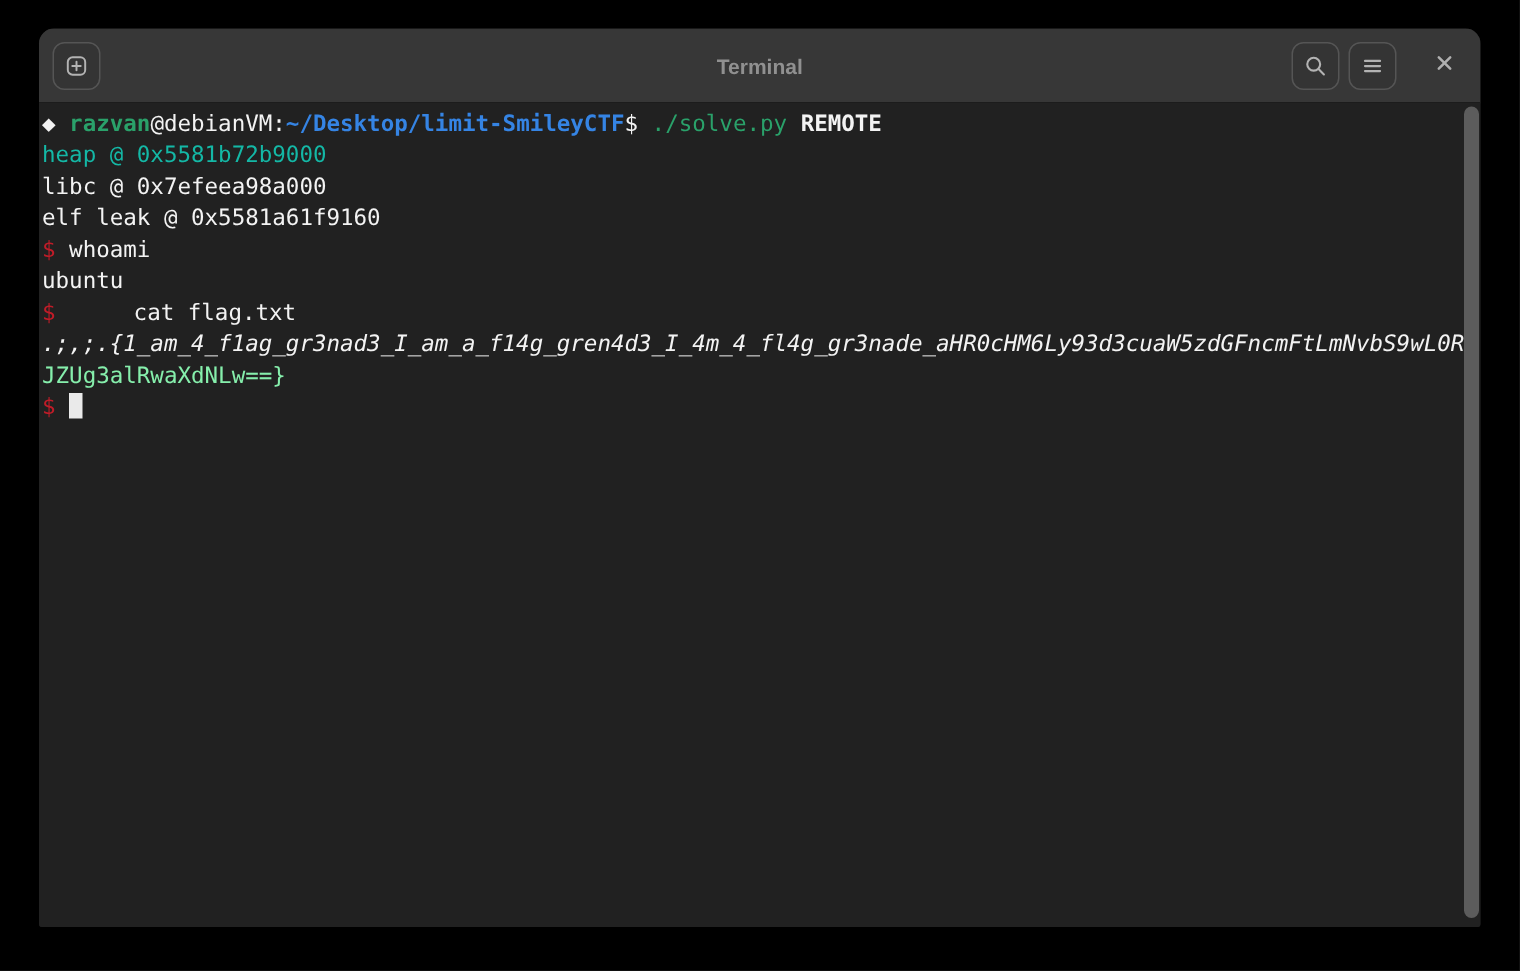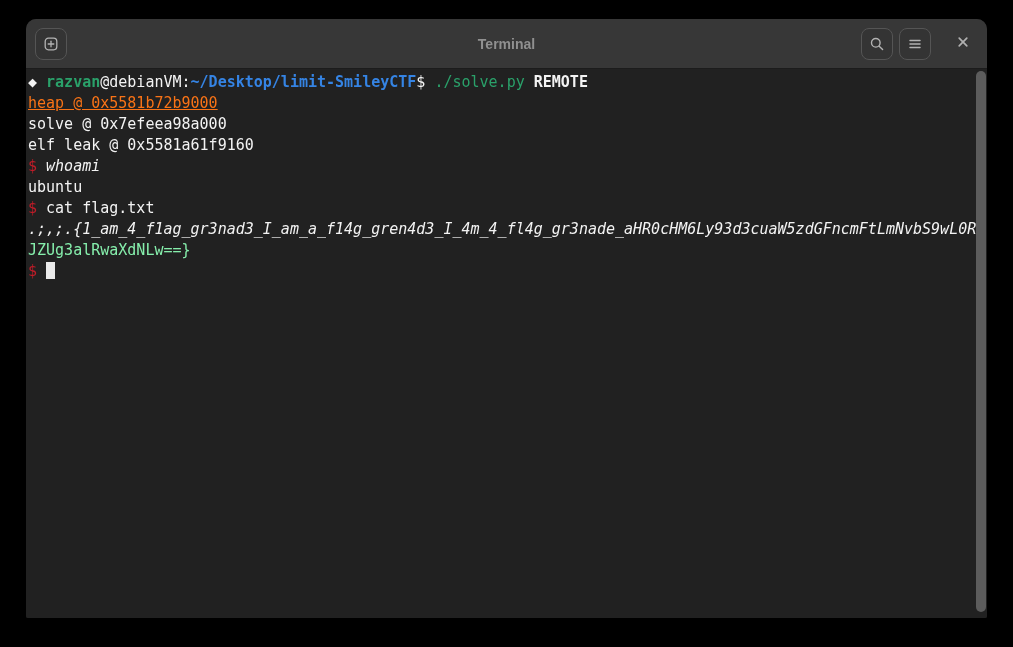--- a/index.html
+++ b/index.html
@@ -129,26 +129,26 @@
             <line x1="10.8" y1="3.2" x2="3.2" y2="10.8" stroke="#b0b0b0" stroke-width="1.7" stroke-linecap="round"></line>
           </svg>
         </span>
       </button>
     </div>
   </div>
 
   <div class="terminal">
     <div>
         <div class="term-line"><span style="color: rgb(243, 243, 243);">◆ </span><span style="color: rgb(42, 161, 106); font-weight: bold;">razvan</span><span style="color: rgb(243, 243, 243);">@debianVM:</span><span style="color: rgb(53, 132, 228); font-weight: bold;">~/Desktop/limit-SmileyCTF</span><span style="color: rgb(243, 243, 243);">$ </span><span style="color: rgb(42, 161, 106);">./solve.py</span><span style="color: rgb(243, 243, 243);"> </span><span style="color: rgb(243, 243, 243); font-weight: bold;">REMOTE</span></div>
-        <div class="term-line"><span style="color: #f97316; text-decoration: underline;">heap @ 0x5581b72b9000</span></div>
-        <div class="term-line"><span style="color: rgb(243, 243, 243);">solve @ 0x7efeea98a000</span></div>
+        <div class="term-line"><span style="color: #14b8a6;">heap @ 0x5581b72b9000</span></div>
+        <div class="term-line"><span style="color: rgb(243, 243, 243);">libc @ 0x7efeea98a000</span></div>
         <div class="term-line"><span style="color: rgb(243, 243, 243);">elf leak @ 0x5581a61f9160</span></div>
-        <div class="term-line"><span style="color: rgb(192, 28, 40);">$ </span><span style="color: rgb(243, 243, 243); font-style: italic;">whoami</span></div>
+        <div class="term-line"><span style="color: rgb(192, 28, 40);">$ </span><span style="color: rgb(243, 243, 243);">whoami</span></div>
         <div class="term-line"><span style="color: rgb(243, 243, 243);">ubuntu</span></div>
-        <div class="term-line"><span style="color: rgb(192, 28, 40);">$ </span><span style="color: rgb(243, 243, 243);">cat flag.txt</span></div>
+        <div class="term-line"><span style="color: rgb(192, 28, 40);">$ </span><span style="color: rgb(243, 243, 243); margin-left: 43px;">cat flag.txt</span></div>
         <div class="term-line"><span style="color: rgb(243, 243, 243); font-style: italic;">.;,;.{1_am_4_f1ag_gr3nad3_I_am_a_f14g_gren4d3_I_4m_4_fl4g_gr3nade_aHR0cHM6Ly93d3cuaW5zdGFncmFtLmNvbS9wL0R</span></div>
         <div class="term-line"><span style="color: #86efac; margin-top: 16px;">JZUg3alRwaXdNLw==}</span></div>
         <div class="term-line"><span style="color: rgb(192, 28, 40);">$ </span><span class="cursor" style="background: rgb(234, 234, 234);"></span></div>
       </div>
     <div class="scrollbar"></div>
   </div>
 
 </div>
 
 </body></html>

